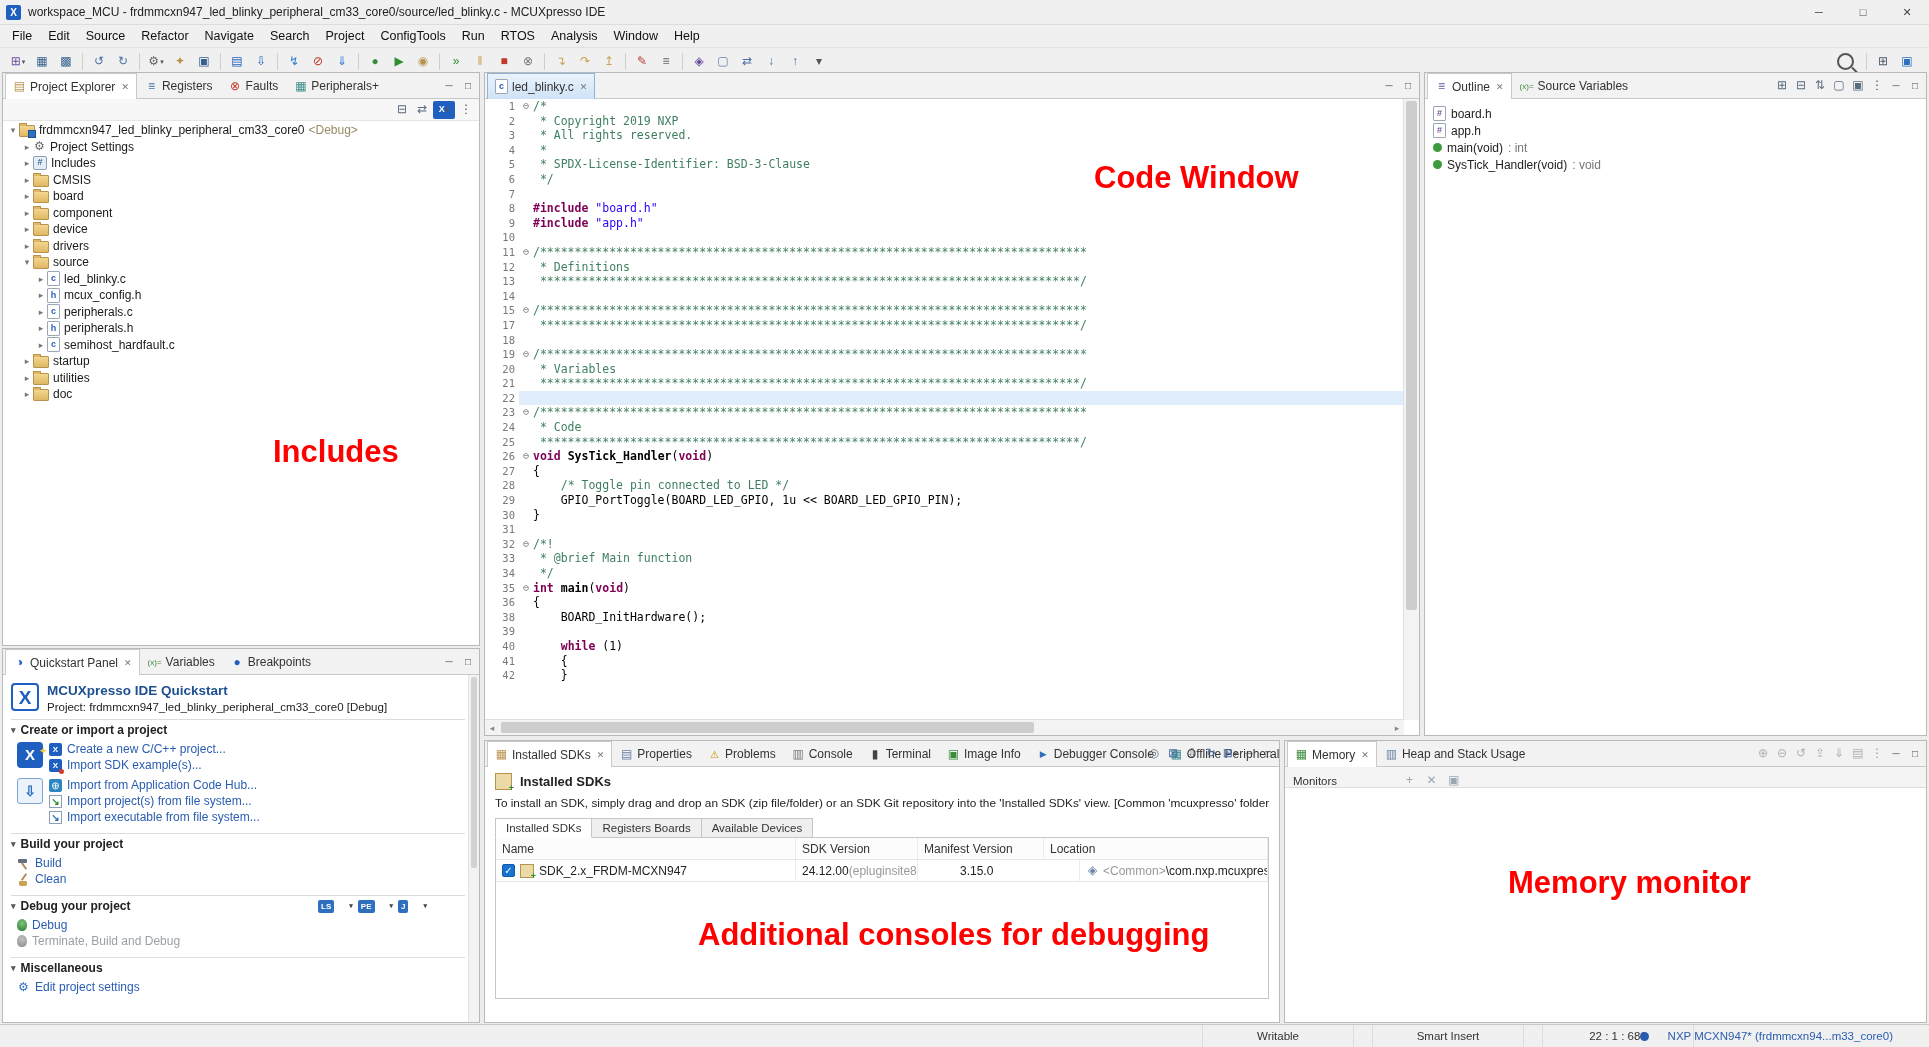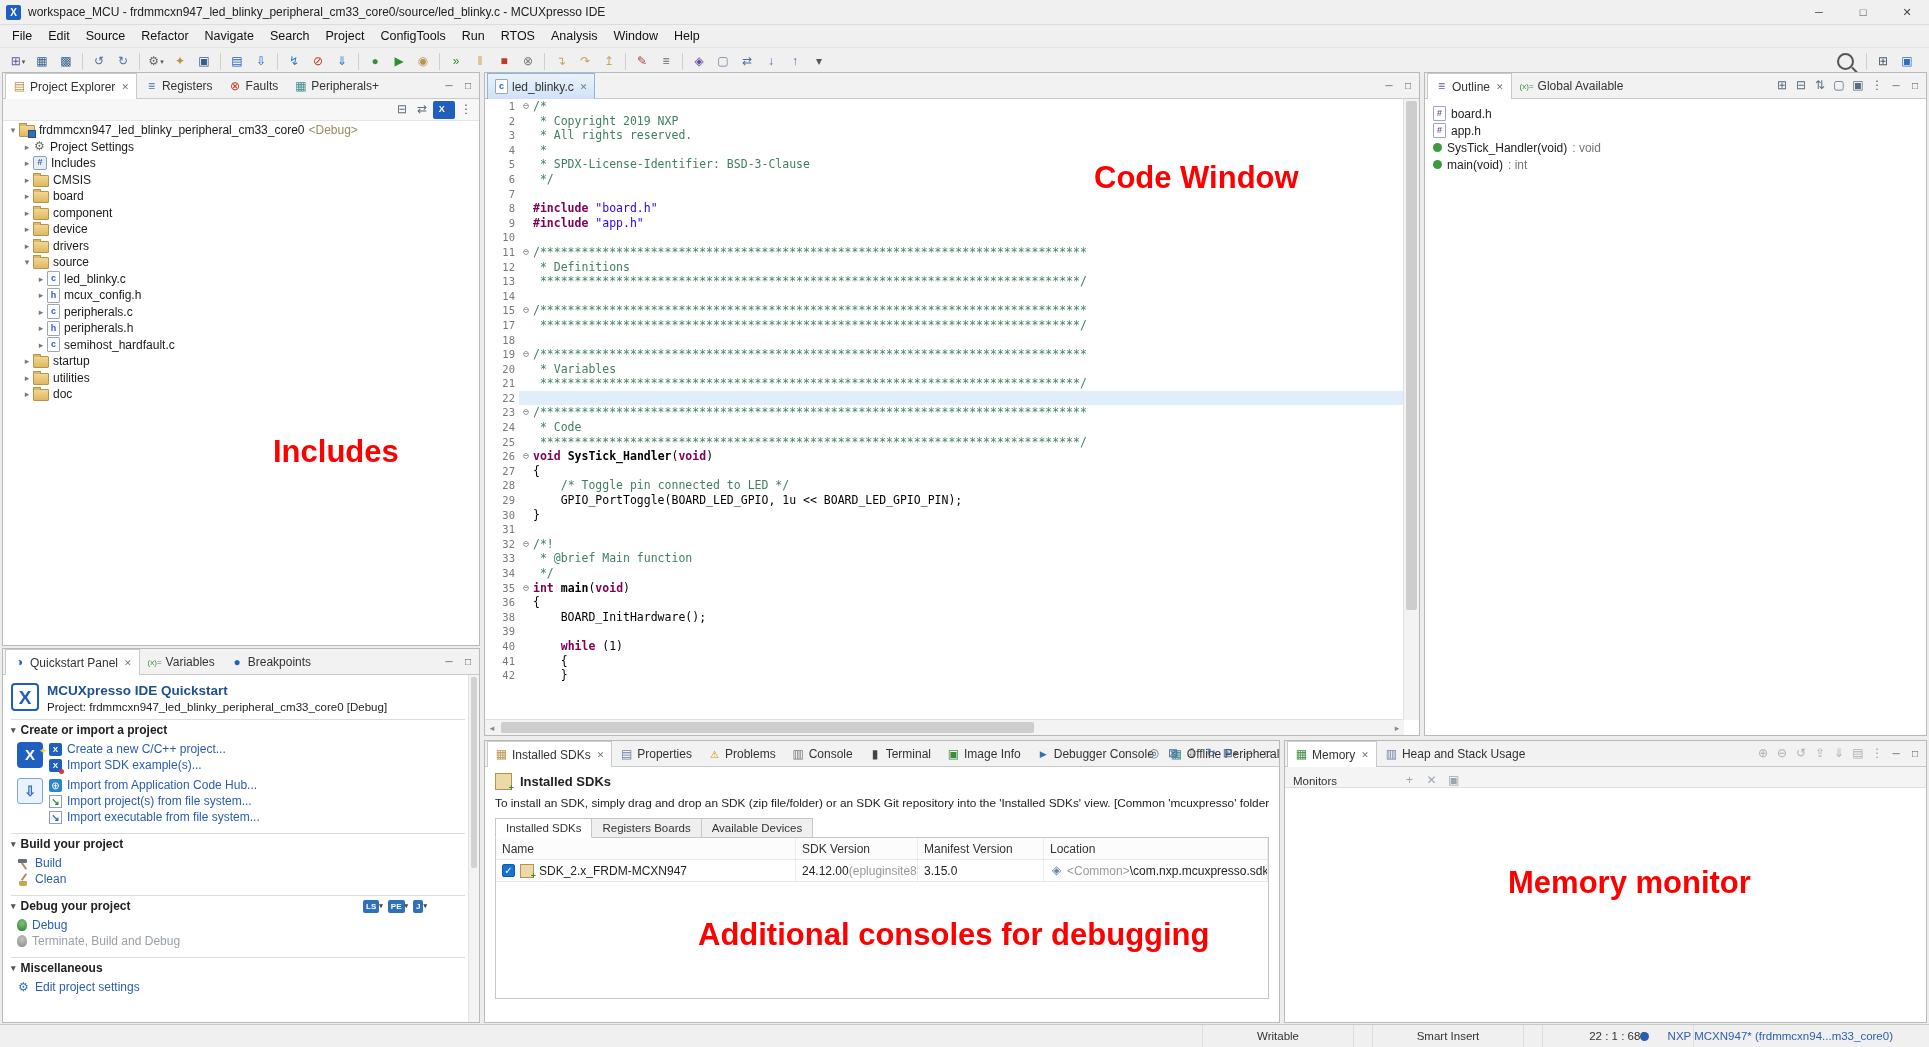--- a/index.html
+++ b/index.html
@@ -77,21 +77,21 @@
   
   .qsbody{position:absolute;top:26px;left:0;right:10px;bottom:0;padding:8px 4px 0 8px;overflow:hidden}
   .qshead{display:flex;gap:8px;align-items:flex-start}
   .qslogo{width:28px;height:28px;border:2px solid #1f5fbf;border-radius:4px;color:#1f5fbf;font:bold 19px/26px "Liberation Sans",sans-serif;text-align:center;background:#fff;flex:none;box-sizing:border-box}
   .qstitle{color:#1d4f91;font-weight:bold;font-size:13.5px}
   .qsproj{font-size:11.5px;color:#222;margin-top:3px}
   .qsec{border-top:1px solid #d9dde3;margin-top:6px;padding-top:3px}
   .qsec-h{display:flex;align-items:center;gap:5px;font-weight:bold;font-size:12px;color:#222;padding-bottom:2px}
   .twist{font-size:9px;color:#555}
   .chips{margin-left:auto;margin-right:38px;display:flex;gap:5px}
-  .probe{display:inline-flex;align-items:center;gap:0}
+  .probe{display:inline-flex;align-items:center;gap:15px}
   .chip{background:#2e6fbe;color:#fff;font:bold 8px/13px "Liberation Sans",sans-serif;padding:0 3px;border-radius:2px}
   .parr{font-size:7px;color:#444}
   .qgroup{display:flex;gap:6px;padding:2px 0 2px 6px}
   .qbig{flex:none;margin-top:1px;display:inline-block}
   .qbig-wizard{width:26px;height:26px;background:#1f5fbf;border-radius:4px;color:#fff;font:bold 15px/26px "Liberation Sans",sans-serif;text-align:center;position:relative}
   .qbig-wizard::after{content:"✦";color:#ffd24a;font-size:9px;position:absolute;top:-4px;right:-4px}
   .qbig-import{width:26px;height:26px;background:#eaf2fb;border:1px solid #7fa6d0;border-radius:3px;color:#2e6fbe;font:bold 14px/24px "Liberation Sans",sans-serif;text-align:center;box-sizing:border-box}
   .qlinks{display:flex;flex-direction:column}
   .qlink{display:flex;align-items:center;gap:5px;height:16px;font-size:12px;color:#2a5db0;white-space:nowrap}
   .qlink.dis{color:#9aa0a6}
@@ -545,21 +545,21 @@
 
   <div class="panel ol">
     <div class="tabstrip">
         <div class="tab active">
           <span class="gico" style="color: rgb(106, 79, 158);">≡</span>
           <span class="tlabel">Outline</span>
           <span class="x">✕</span>
         </div>
         <div class="tab">
           <span class="gico" style="color: rgb(60, 138, 60); font-size: 8px;">(x)=</span>
-          <span class="tlabel">Global Available</span>
+          <span class="tlabel">Source Variables</span>
         </div>
         <div class="strip-right">
           <span class="gico vico" style="color: rgb(90, 108, 126);">⊞</span>
           <span class="gico vico" style="color: rgb(90, 108, 126);">⊟</span>
           <span class="gico vico" style="color: rgb(90, 108, 126);">⇅</span>
           <span class="gico vico" style="color: rgb(90, 108, 126);">▢</span>
           <span class="gico vico" style="color: rgb(90, 108, 126);">▣</span>
           <span class="gico vico" style="color: rgb(85, 85, 85);">⋮</span>
           <span class="vico mmg">─</span>
           <span class="vico mmg">□</span>
@@ -569,27 +569,27 @@
         <div class="olrow">
           <span class="ci fi inc">#</span>
           <span>board.h</span>
         </div>
         <div class="olrow">
           <span class="ci fi inc">#</span>
           <span>app.h</span>
         </div>
         <div class="olrow">
           <span class="mico"></span>
+          <span>main(void)</span>
+          <span class="oltype"> : int</span>
+        </div>
+        <div class="olrow">
+          <span class="mico"></span>
           <span>SysTick_Handler(void)</span>
           <span class="oltype"> : void</span>
-        </div>
-        <div class="olrow">
-          <span class="mico"></span>
-          <span>main(void)</span>
-          <span class="oltype"> : int</span>
         </div>
       </div>
   </div>
 
   <div class="panel co">
     <div class="tabstrip">
         <div class="tab active">
           <span class="gico" style="color: rgb(184, 147, 77);">▦</span>
           <span class="tlabel">Installed SDKs</span>
           <span class="x">✕</span>
@@ -653,21 +653,21 @@
           <div class="throw">
             <span class="tcell" style="width: 300px;">
               <span class="cb">✓</span>
               <span class="sdkico"></span>
               <span>SDK_2.x_FRDM-MCXN947</span>
             </span>
             <span class="tcell" style="width: 122px;">
               <span>24.12.00</span>
               <span class="gr"> (epluginsite81</span>
             </span>
-            <span class="tcell" style="width: 126px;">3.15.0</span>
+            <span class="tcell" style="width: 126px; margin-left: 36px;">3.15.0</span>
             <span class="tcell loc" style="flex: 1 1 0%;">
               <span class="gico" style="color: rgb(106, 130, 165);">◈</span>
               <span class="gr">&lt;Common&gt;</span>
               <span>\com.nxp.mcuxpresso.sdk.sdk_2.x_frdm-mcxr</span>
             </span>
           </div>
         </div>
     </div>
   </div>
 

